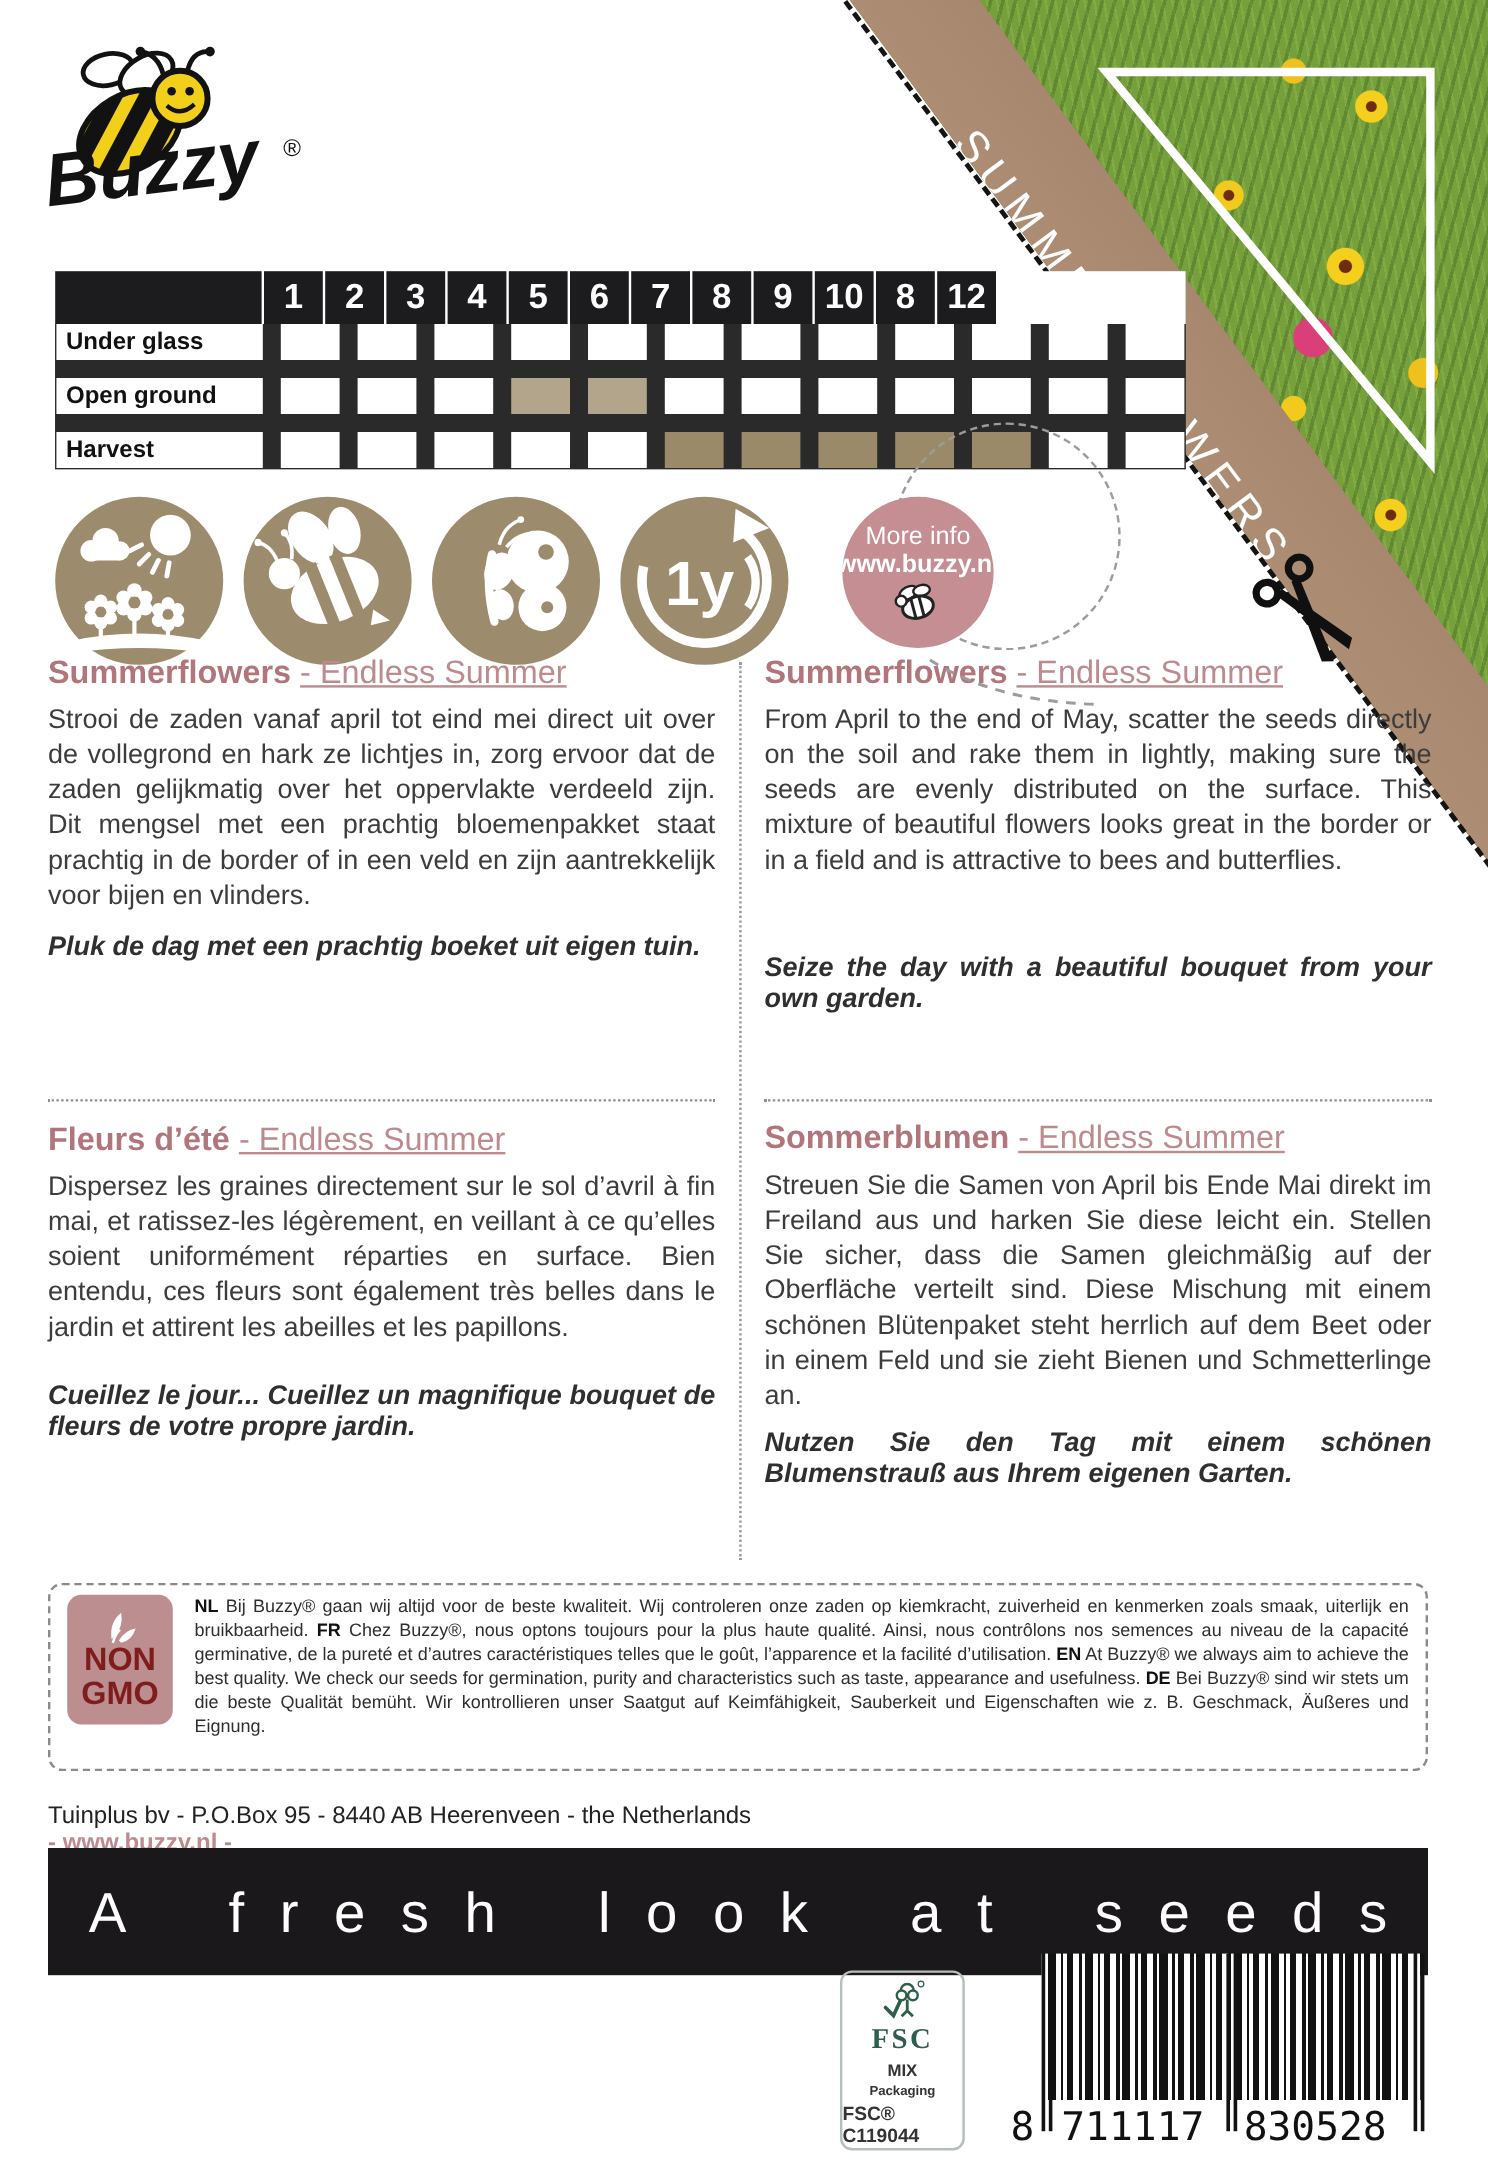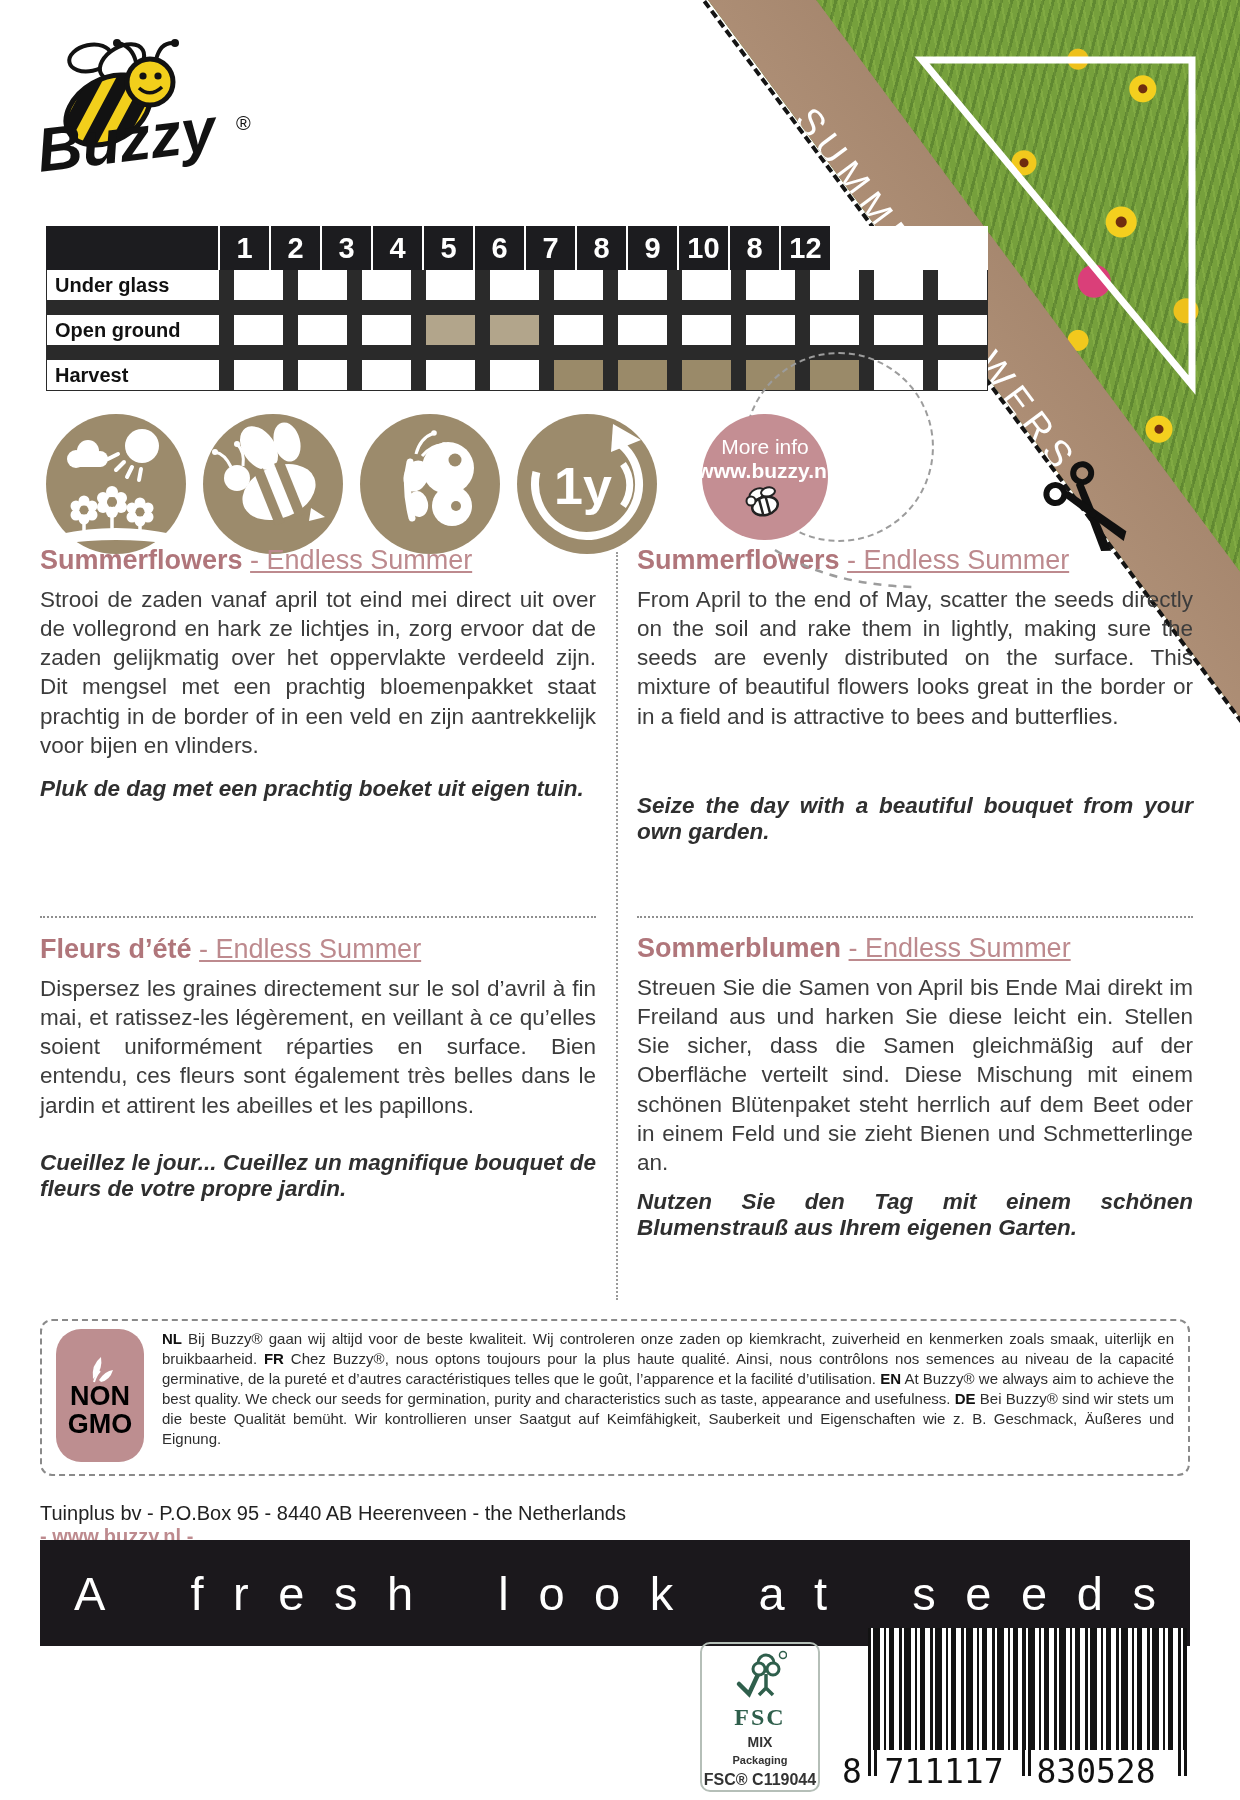--- a/index.html
+++ b/index.html
@@ -86,37 +86,37 @@
   .tag-en{margin-top:62px !important;}
   .tag-fr{margin-top:30px !important;}
   .tag-de{margin-top:12px !important;}
   .hdot{position:absolute;width:556px;border-top:2px dotted #8f8f8f;}
   .vdot{position:absolute;left:616px;top:552px;height:748px;border-left:2px dotted #9a9a9a;}
 
   
   .fineprint{position:absolute;left:40px;top:1319px;width:1150px;height:157px;
       border:2px dashed #8a8a8a;border-radius:12px;box-sizing:border-box;
       display:flex;gap:18px;padding:8px 14px;overflow:hidden;}
-  .nongmo{flex:0 0 88px;height:133px;background:#bd8e90;border-radius:25px;color:#000000;
+  .nongmo{flex:0 0 88px;height:108px;background:#bd8e90;border-radius:12px;color:#7f1d1d;
       display:flex;flex-direction:column;align-items:center;justify-content:center;
       font-weight:700;font-size:27px;line-height:1.02;}
   .fp-text{margin:0;font-size:15px;line-height:20px;text-align:justify;color:#2e2e2e;}
   .fp-text b{color:#111;}
 
   
   .footer{position:absolute;left:40px;top:1502px;width:1150px;display:flex;
       justify-content:space-between;align-items:baseline;font-size:20px;color:#222;flex-direction:column;}
   .footer .web{color:#bd8a8e;font-weight:700;}
   .blackbar{position:absolute;left:40px;top:1540px;width:1150px;height:106px;background:#1b181c;}
   .tagline{display:flex;justify-content:space-between;align-items:center;height:100%;
       padding:0 34px;color:#fff;font-size:47px;}
   .tagline .sp{width:26px;}
 
   
-  .fsc{position:absolute;left:700px;top:1642px;width:120px;height:150px;border:2px solid #b5bfb8;
+  .fsc{position:absolute;left:700px;top:1642px;width:104px;height:150px;border:2px solid #b5bfb8;
       border-radius:10px;box-sizing:border-box;display:flex;flex-direction:column;
       align-items:center;justify-content:flex-start;padding-top:6px;color:#2f5f4c;}
   .fsc .name{font-family:"Liberation Serif",serif;font-weight:700;font-size:24px;letter-spacing:2px;margin-top:2px;}
   .fsc .mix{font-size:14px;font-weight:700;color:#333;margin-top:3px;}
   .fsc .pkg{font-size:11px;font-weight:700;color:#333;margin-top:4px;}
   .fsc .lic{font-size:16px;font-weight:700;color:#333;margin-top:5px;}
   .barcode{position:absolute;left:842px;top:1628px;width:348px;height:170px;}
   .bars{position:absolute;left:26px;top:0;width:316px;height:122px;
       background:repeating-linear-gradient(90deg,#121212 0 3px,#fff 3px 5px,#121212 5px 12px,
       #fff 12px 16px,#121212 16px 18px,#fff 18px 21px,#121212 21px 26px,#fff 26px 31px);}

